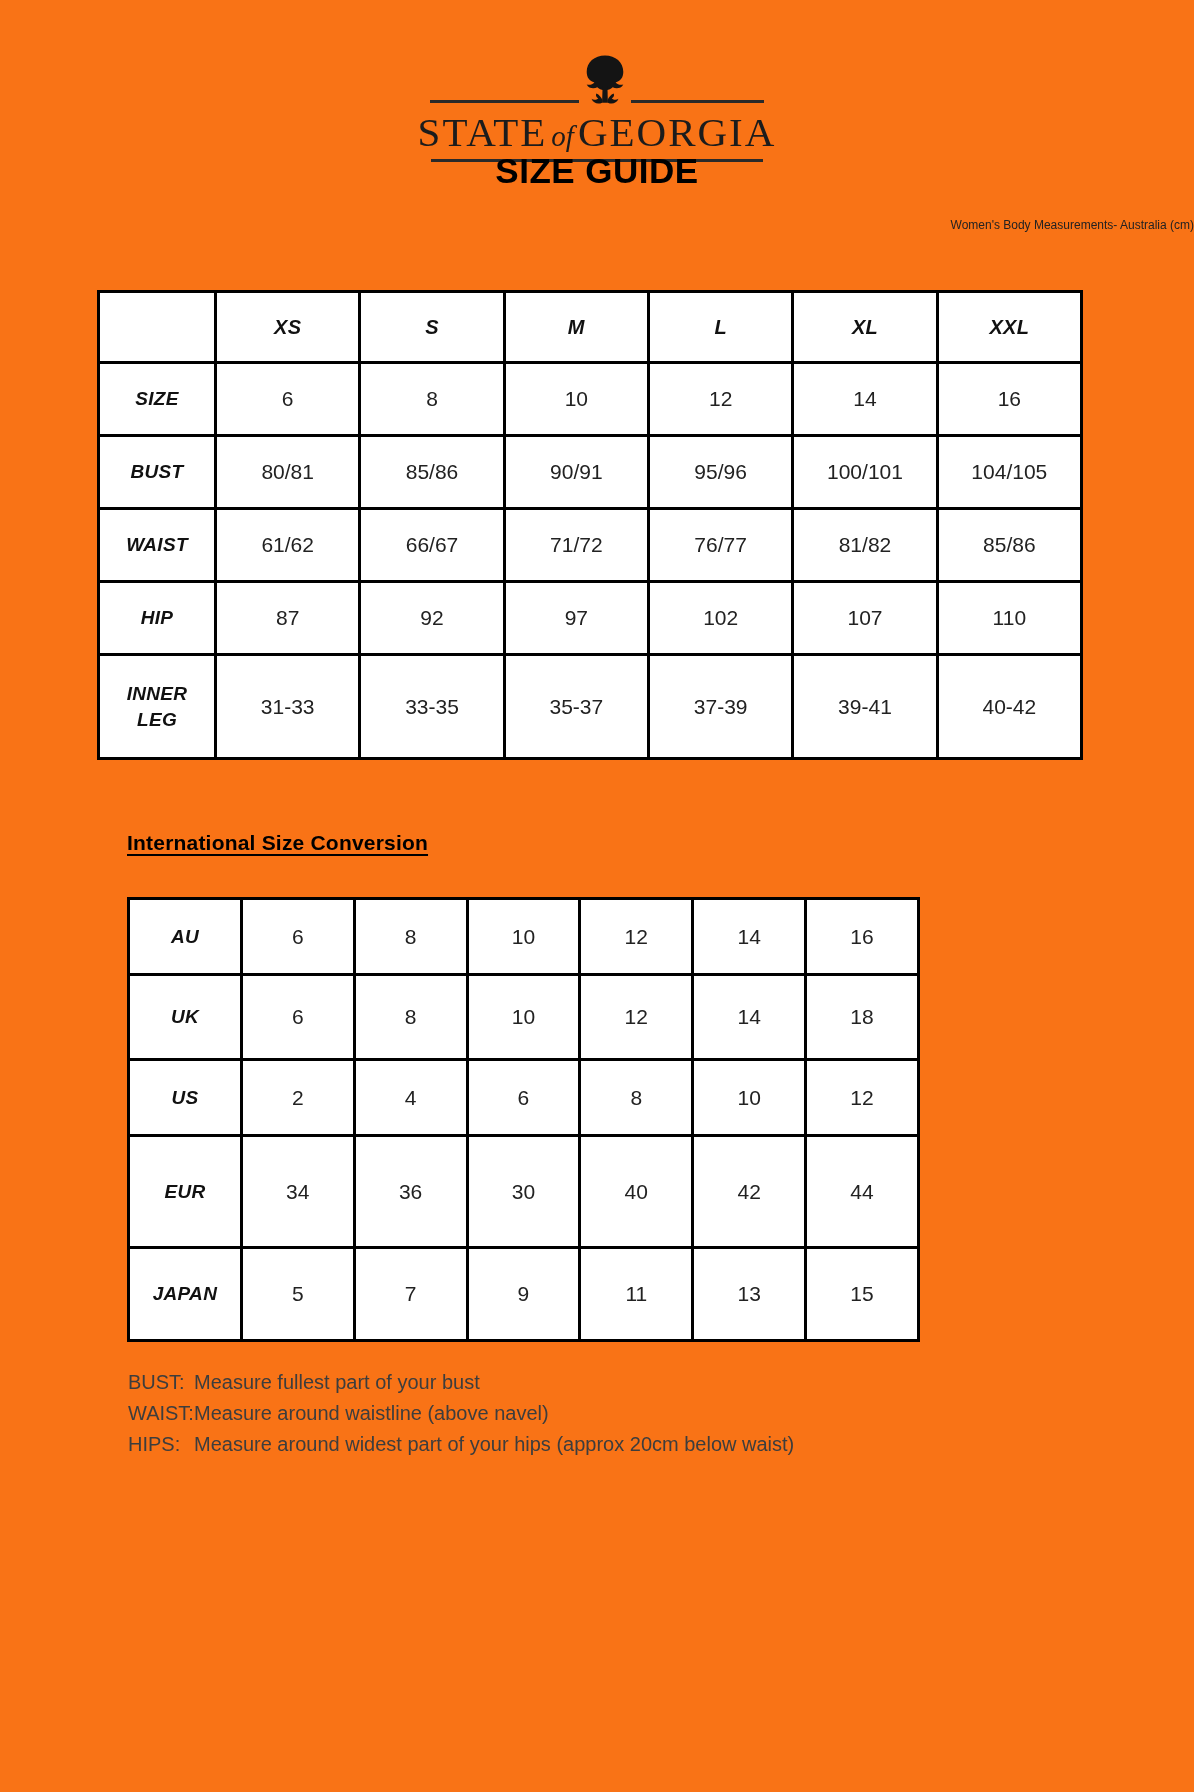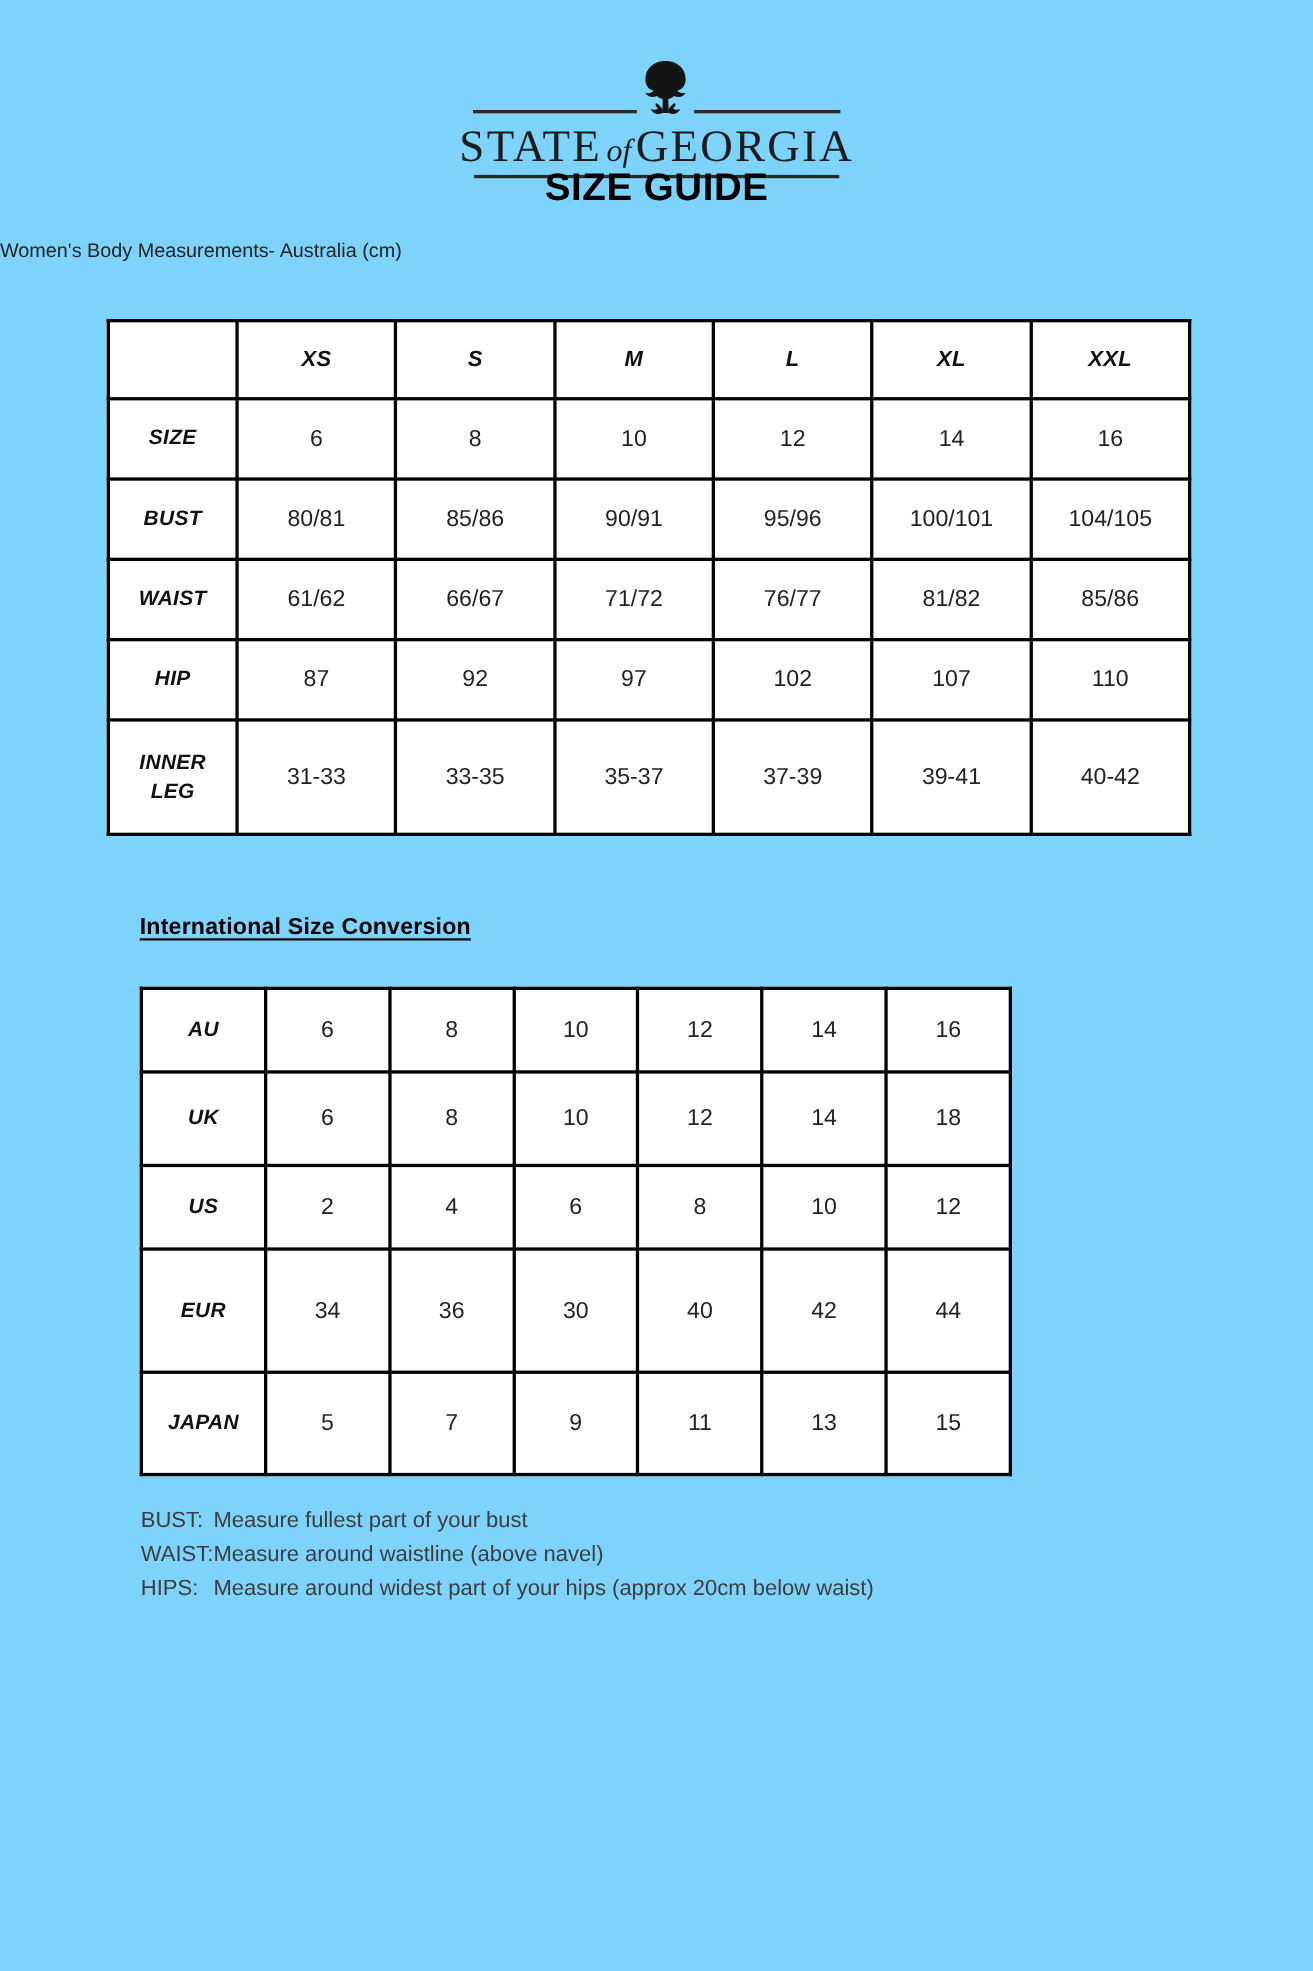--- a/index.html
+++ b/index.html
@@ -2,21 +2,21 @@
 <html><head>
 <meta charset="utf-8">
 <style>
   * { margin:0; padding:0; box-sizing:border-box; }
   html,body { background:#ffffff; }
   body {
     width:1194px; height:1792px;
     font-family:"Liberation Sans", sans-serif;
     color:#111111;
   }
-  .page { position:relative; width:1194px; height:1792px; background:#7dd3fc; overflow:hidden; }
+  .page { position:relative; width:1194px; height:1792px; background:#f97316; overflow:hidden; }
 
   
   .logo-block { position:absolute; top:53px; left:0; width:100%;
     display:flex; flex-direction:column; align-items:center; }
   .logo-row1 { display:flex; align-items:flex-end; height:57px; }
   .logo-rule { border-bottom:3px solid #2a2a2a; margin-bottom:7px; }
   .logo-rule.left  { width:149px; }
   .logo-rule.right { width:133px; }
   .tree-wrap { width:52px; height:57px; display:flex; justify-content:center; }
   .logo-text {
@@ -31,21 +31,21 @@
   .logo-underline { width:332px; border-bottom:3px solid #2a2a2a; margin-top:4px; }
 
   
   .title {
     position:absolute; top:151px; left:0; width:100%;
     text-align:center; font-size:35px; font-weight:bold;
     letter-spacing:0.5px; color:#000;
   }
   .subtitle {
     position:absolute; top:218px; left:0; width:100%;
-    text-align:left; font-size:18px; color:#222;
+    text-align:right; font-size:12px; color:#222;
   }
 
   
   table { border-collapse:collapse; table-layout:fixed; background:#fff; }
   td, th { border:3px solid #000; text-align:center; vertical-align:middle;
            font-size:21px; color:#222; padding:0 4px; }
   th, .lbl { font-weight:bold; font-size:19px; color:#111; letter-spacing:0.3px;font-style:italic; }
 
   .t1 { position:absolute; top:290px; left:97px; width:986px; }
   .t1 col.c-label { width:117px; }

